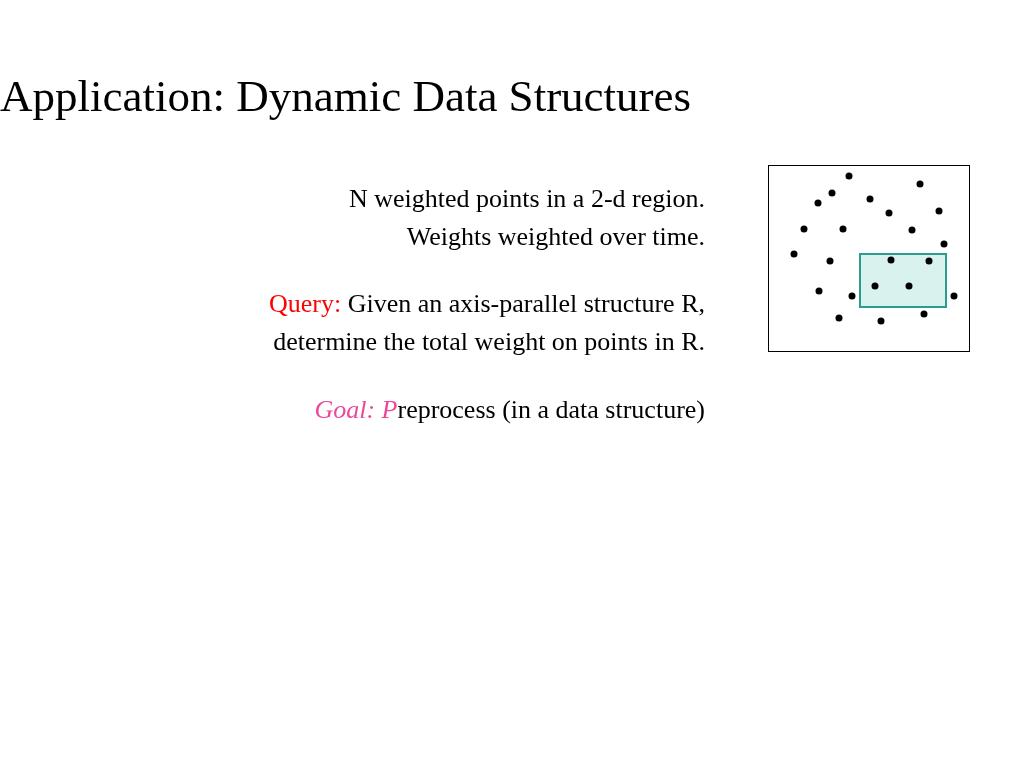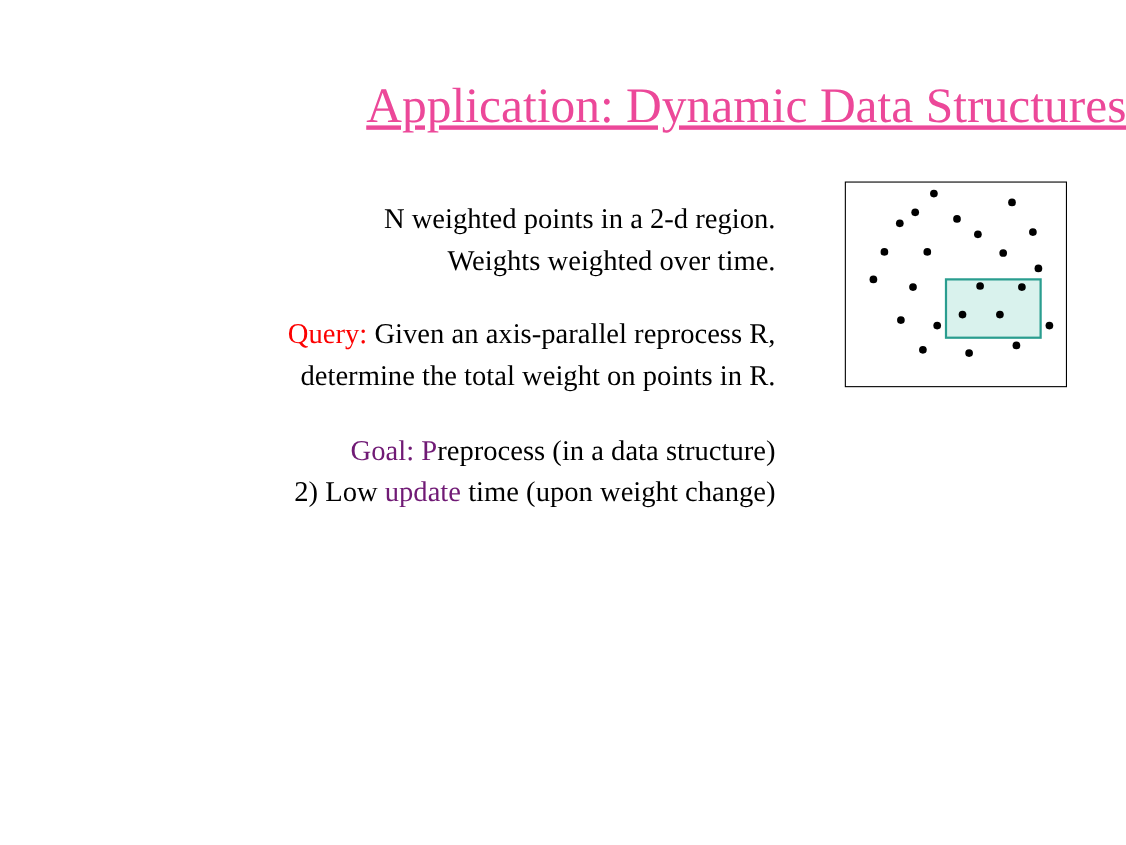--- a/index.html
+++ b/index.html
@@ -10,44 +10,43 @@
       font-family: "Times New Roman", Times, serif;
       background: #ffffff;
       position: relative;
     }
     
     .slide-title {
       position: absolute;
       top: 40px;
       left: 0;
       right: 0;
-      text-align: right;
+      text-align: left;
       font-size: 45px;
       font-weight: normal;
-      color: #ec4899;
-      text-decoration: underline;
+      color: #000000;
     }
     
     .content-area {
       position: absolute;
       top: 180px;
       left: 85px;
       width: 620px;
       font-size: 26px;
       line-height: 1.45;
       color: #000;
       text-align: right;
     }
     
     .spacer {
       height: 30px;
     }
     
     .red { color: #fc0202; margin-left: 28px; }
-    .blue { color: #701a75; }
+    .blue { color: #ec4899; font-style: italic; }
     
     .list-item {
       padding-left: 52px;
       text-indent: -52px;
     }
     
     .diagram-box {
       position: absolute;
       top: 165px;
       left: 768px;
@@ -75,29 +74,26 @@
 </head>
 <body>
 
 <h1 class="slide-title">Application: Dynamic Data Structures</h1>
 
 <div class="content-area">
   <div>N weighted points in a 2-d region.</div>
   <div>Weights weighted over time.</div>
   <div class="spacer"></div>
   <div>
-    <span class="red">Query:</span><span> Given an axis-parallel reprocess R,</span>
+    <span class="red">Query:</span><span> Given an axis-parallel structure R,</span>
   </div>
   <div>determine the total weight on points in R.</div>
   <div class="spacer"></div>
   <div>
     <span class="blue">Goal: P</span><span>reprocess   (in a data structure)</span>
-  </div>
-  <div class="list-item">
-    <span>2)   Low </span><span class="blue">update</span><span> time (upon weight change)</span>
   </div>
 </div>
 
 <div class="diagram-box">
   <div class="query-rect" id="qrect" style="left: 90px; top: 87px; width: 84px; height: 51px;"></div>
 <div class="pt" style="left: 80px; top: 10px;"></div>
     <div class="pt" style="left: 151px; top: 18px;"></div>
     <div class="pt" style="left: 63px; top: 27px;"></div>
     <div class="pt" style="left: 101px; top: 33px;"></div>
     <div class="pt" style="left: 49px; top: 37px;"></div>

